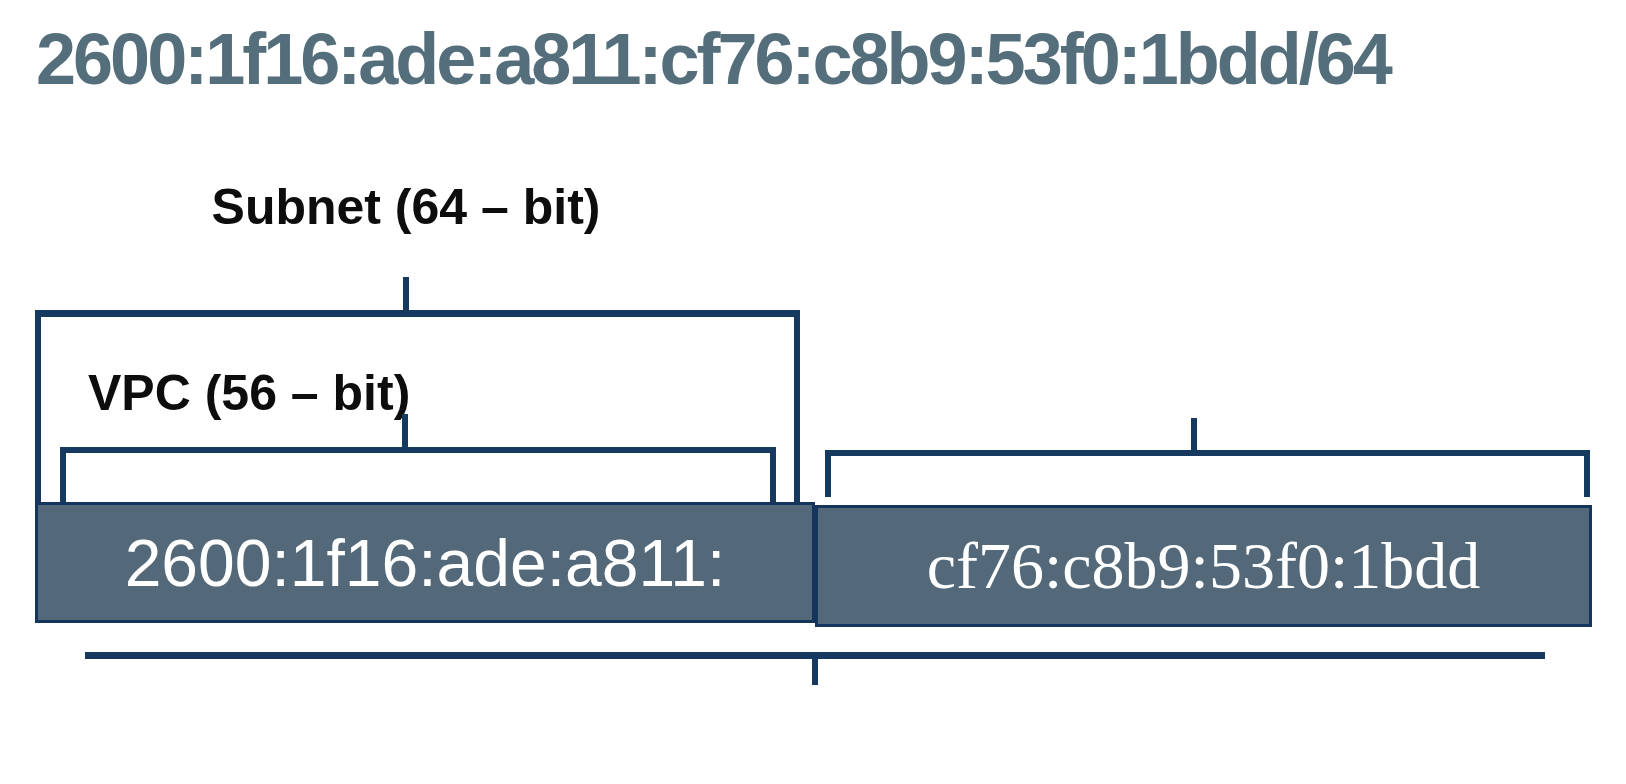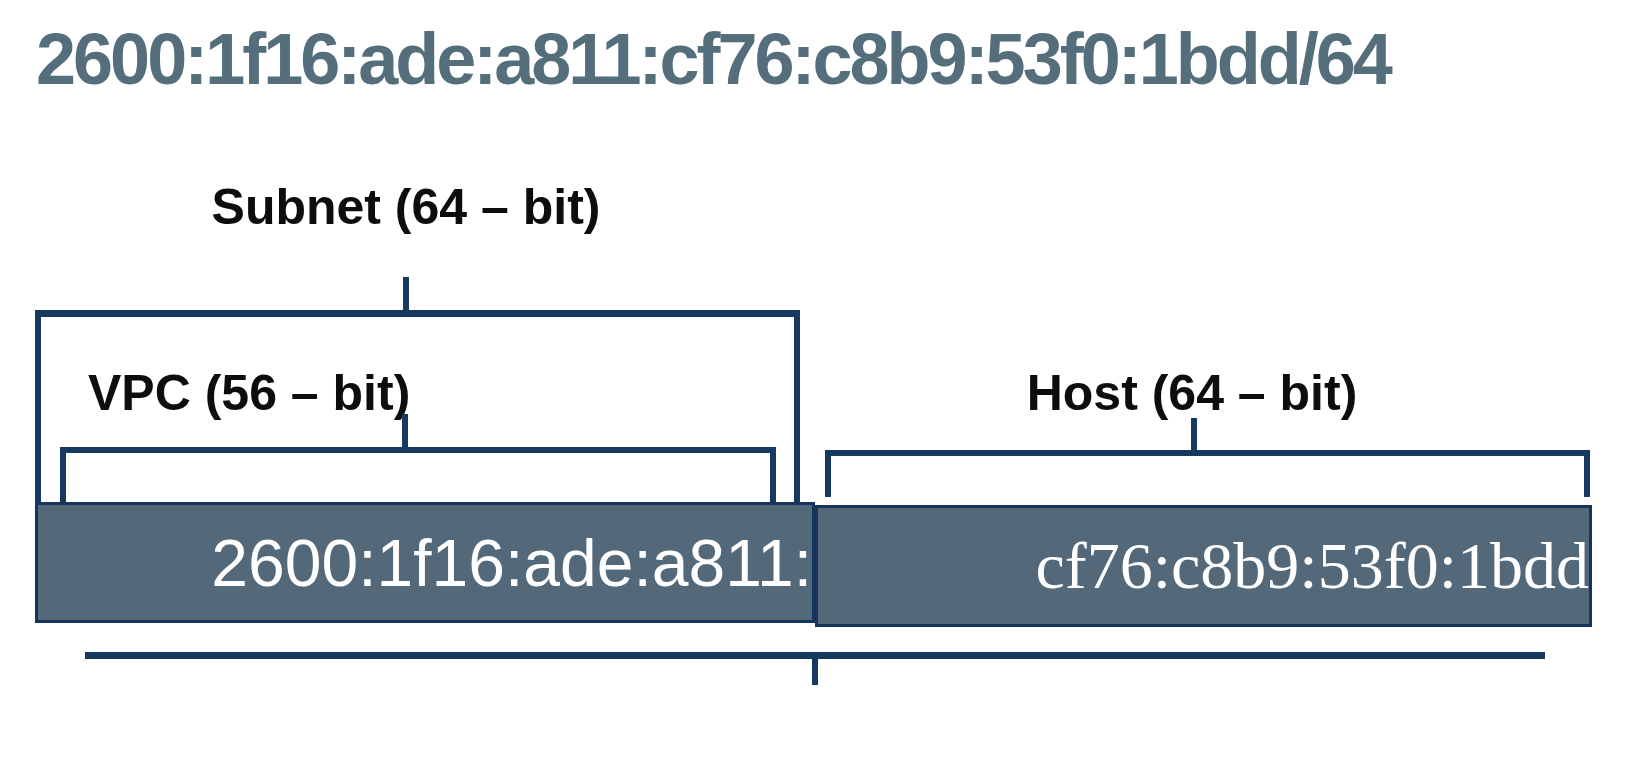--- a/index.html
+++ b/index.html
@@ -49,21 +49,21 @@
     border-right:6px solid var(--bracket-color);
   }
   .subnet-bracket{left:35px;top:310px;width:765px;height:194px;}
   .vpc-bracket{left:60px;top:447px;width:716px;height:57px;border-top-width:6px;}
   .host-bracket{left:825px;top:450px;width:765px;height:47px;border-top-width:6px;}
 
   .addr-box{
     position:absolute;
     background:var(--box-fill);
     border:3px solid var(--box-border);
-    display:flex;align-items:center;justify-content:flex-end;
+    display:flex;align-items:center;justify-content:center;
     color:var(--box-text);
     font-size:66px;font-weight:400;letter-spacing:0px;white-space:nowrap;
   }
   .left-box{left:35px;top:502px;width:780px;height:121px;}
   .right-box{left:815px;top:505px;width:777px;height:122px;font-family:Liberation Serif, serif;}
 
   .total-line{
     position:absolute;left:85px;top:652px;width:1460px;height:7px;
     background:var(--bracket-color);
   }
@@ -78,21 +78,20 @@
   <div class="title">2600:1f16:ade:a811:cf76:c8b9:53f0:1bdd/64</div>
 
   <div class="seg-label subnet-label">Subnet (64 – bit)</div>
   <div class="tick subnet-tick"></div>
   <div class="bracket subnet-bracket"></div>
 
   <div class="seg-label vpc-label">VPC (56 – bit)</div>
   <div class="tick vpc-tick"></div>
   <div class="bracket vpc-bracket"></div>
 
-  <div class="seg-label host-label">Host (64 – bit)</div>
   <div class="tick host-tick"></div>
   <div class="bracket host-bracket"></div>
 
   <div class="addr-box left-box">
     <span>2600:1f16:ade:a811:</span>
   </div>
   <div class="addr-box right-box">
     <span>cf76:c8b9:53f0:1bdd</span>
   </div>
 

